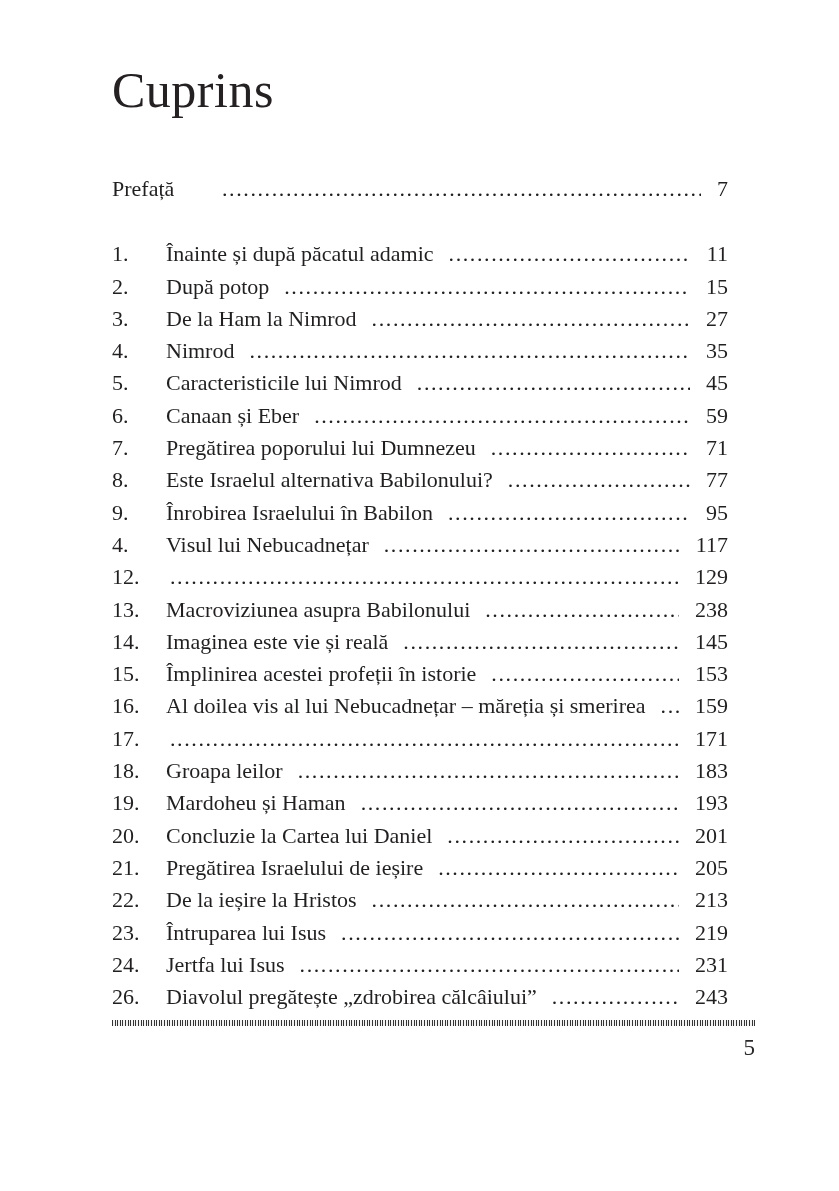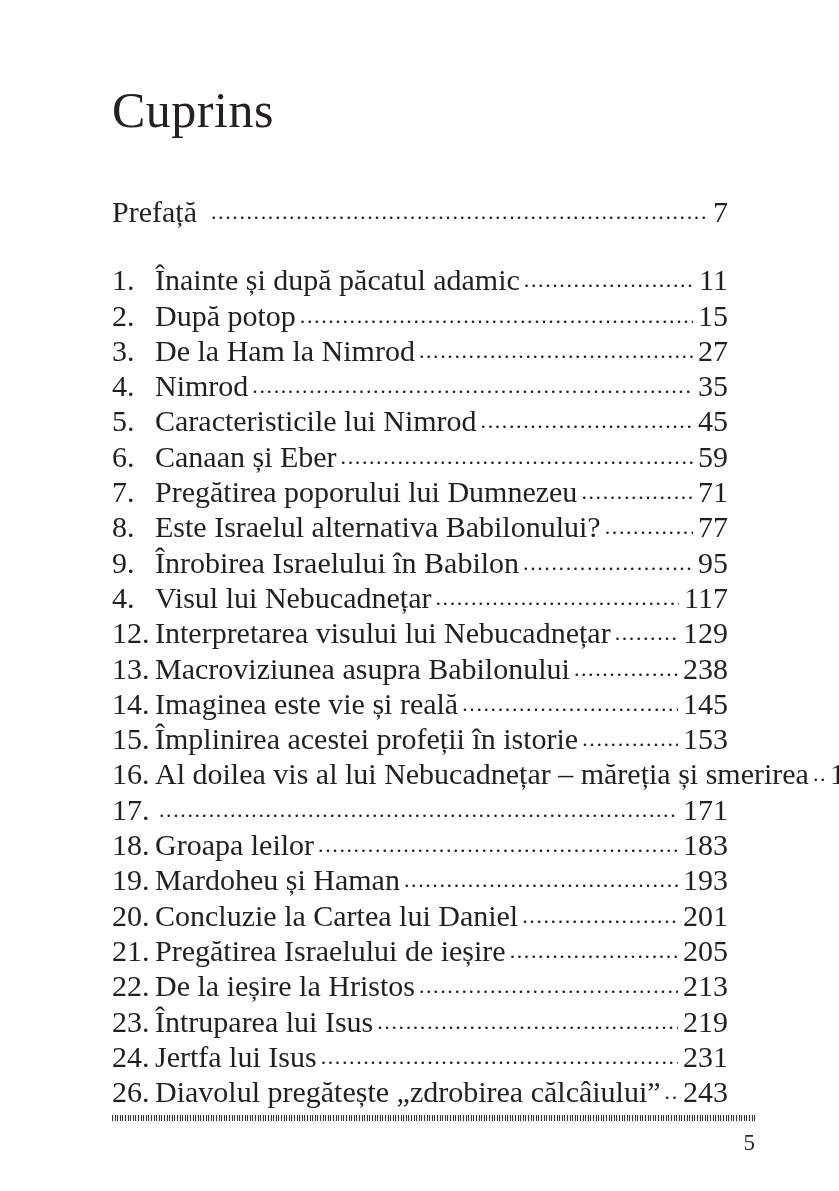--- a/index.html
+++ b/index.html
@@ -6,37 +6,38 @@
   html, body { margin: 0; padding: 0; }
   body {
     width: 839px; height: 1191px;
     background: #ffffff;
     color: #211f1f;
     font-family: "Liberation Serif", "DejaVu Serif", serif;
     overflow: hidden;
   }
   .page {
     width: 839px; height: 861px;
-    padding: 80px 84px 0 112px;
+    padding: 60px 84px 0 112px;
   }
   .page-title {
     margin: 0;
     font-size: 50px;
     font-weight: 500;
     line-height: 60px;
     letter-spacing: 0.5px;
     color: #252122;
   }
   .toc-rows { margin-right: 27px; } 
   .row {
     display: flex;
-    align-items: flex-end;
-    font-size: 30px;
+    align-items: center;
+    font-size: 22px;
     line-height: 32.3px;
     white-space: nowrap;
+    gap: 11px;
   }
   .row-preface { margin-top: 53px; }
   .chapter-list { margin-top: 33px; }
   .preface-label { flex: 0 0 95px; }   
   .num { flex: 0 0 43px; }
   .entry-title { flex: 0 0 auto; }
   .dots {
     flex: 1 1 auto;
     overflow: hidden;
     align-self: baseline;
@@ -137,21 +138,20 @@
         <span class="pg">95</span>
       </div>
       <div class="row">
         <span class="num">4.</span>
         <span class="entry-title">Visul lui Nebucadnețar</span>
         <span class="dots"></span>
         <span class="pg">117</span>
       </div>
       <div class="row">
         <span class="num">12.</span>
-        <span class="entry-title">Interpretarea visului lui Nebucadnețar</span>
         <span class="dots"></span>
         <span class="pg">129</span>
       </div>
       <div class="row">
         <span class="num">13.</span>
         <span class="entry-title">Macroviziunea asupra Babilonului</span>
         <span class="dots"></span>
         <span class="pg">238</span>
       </div>
       <div class="row">

